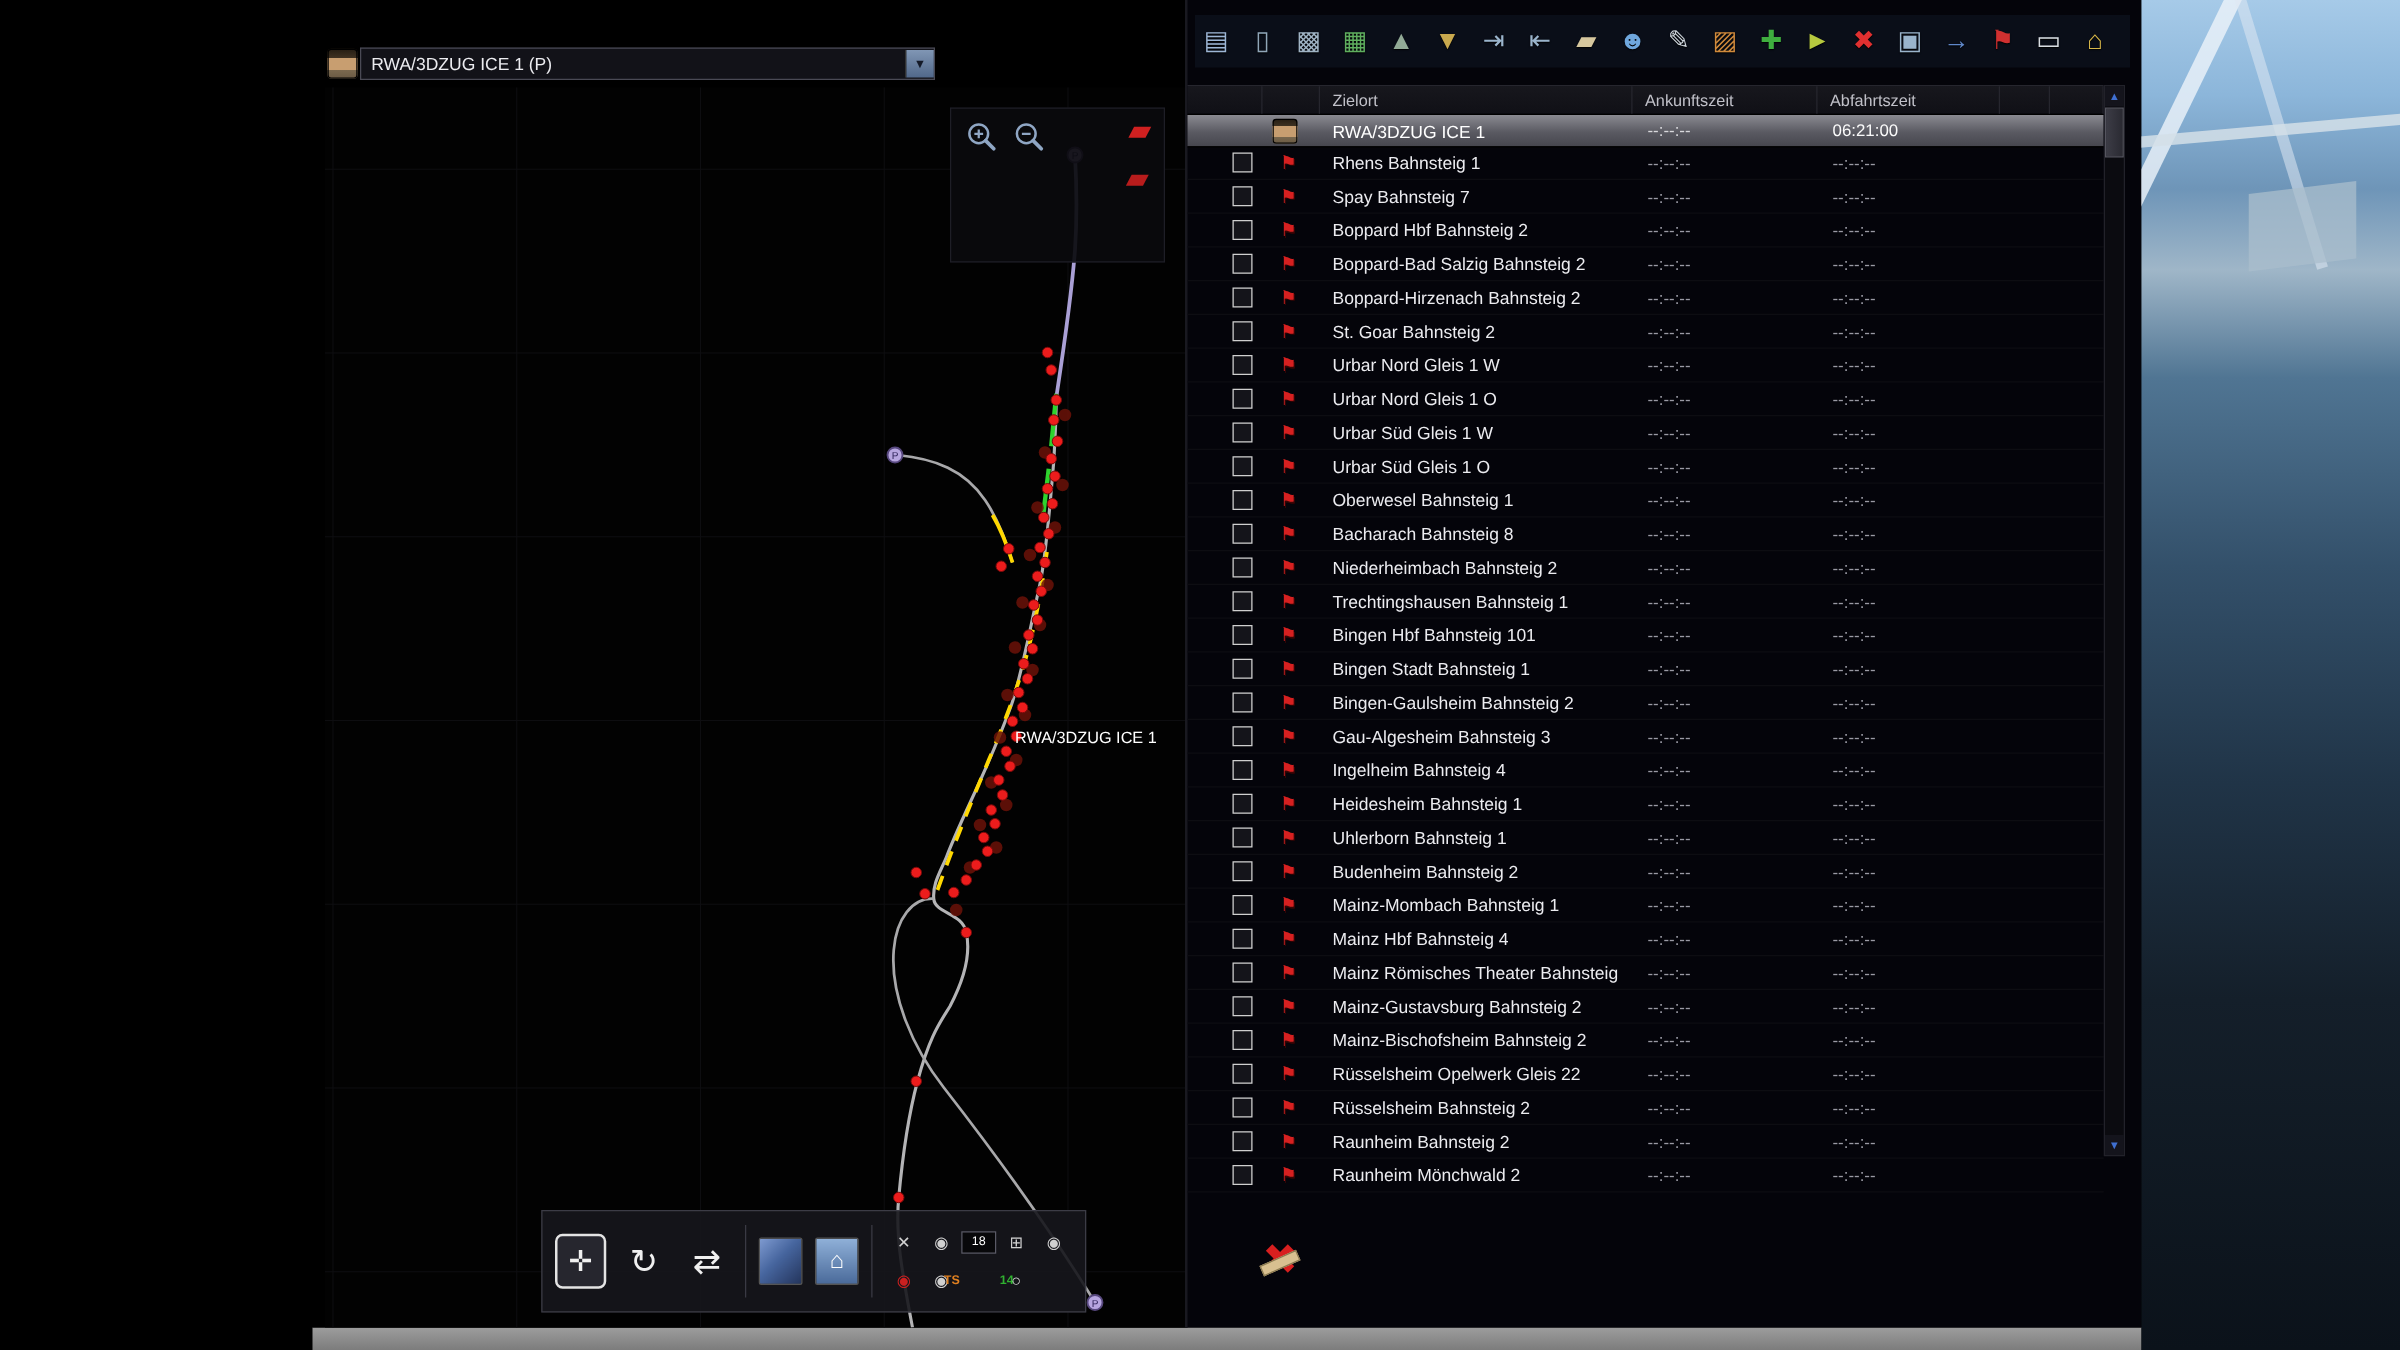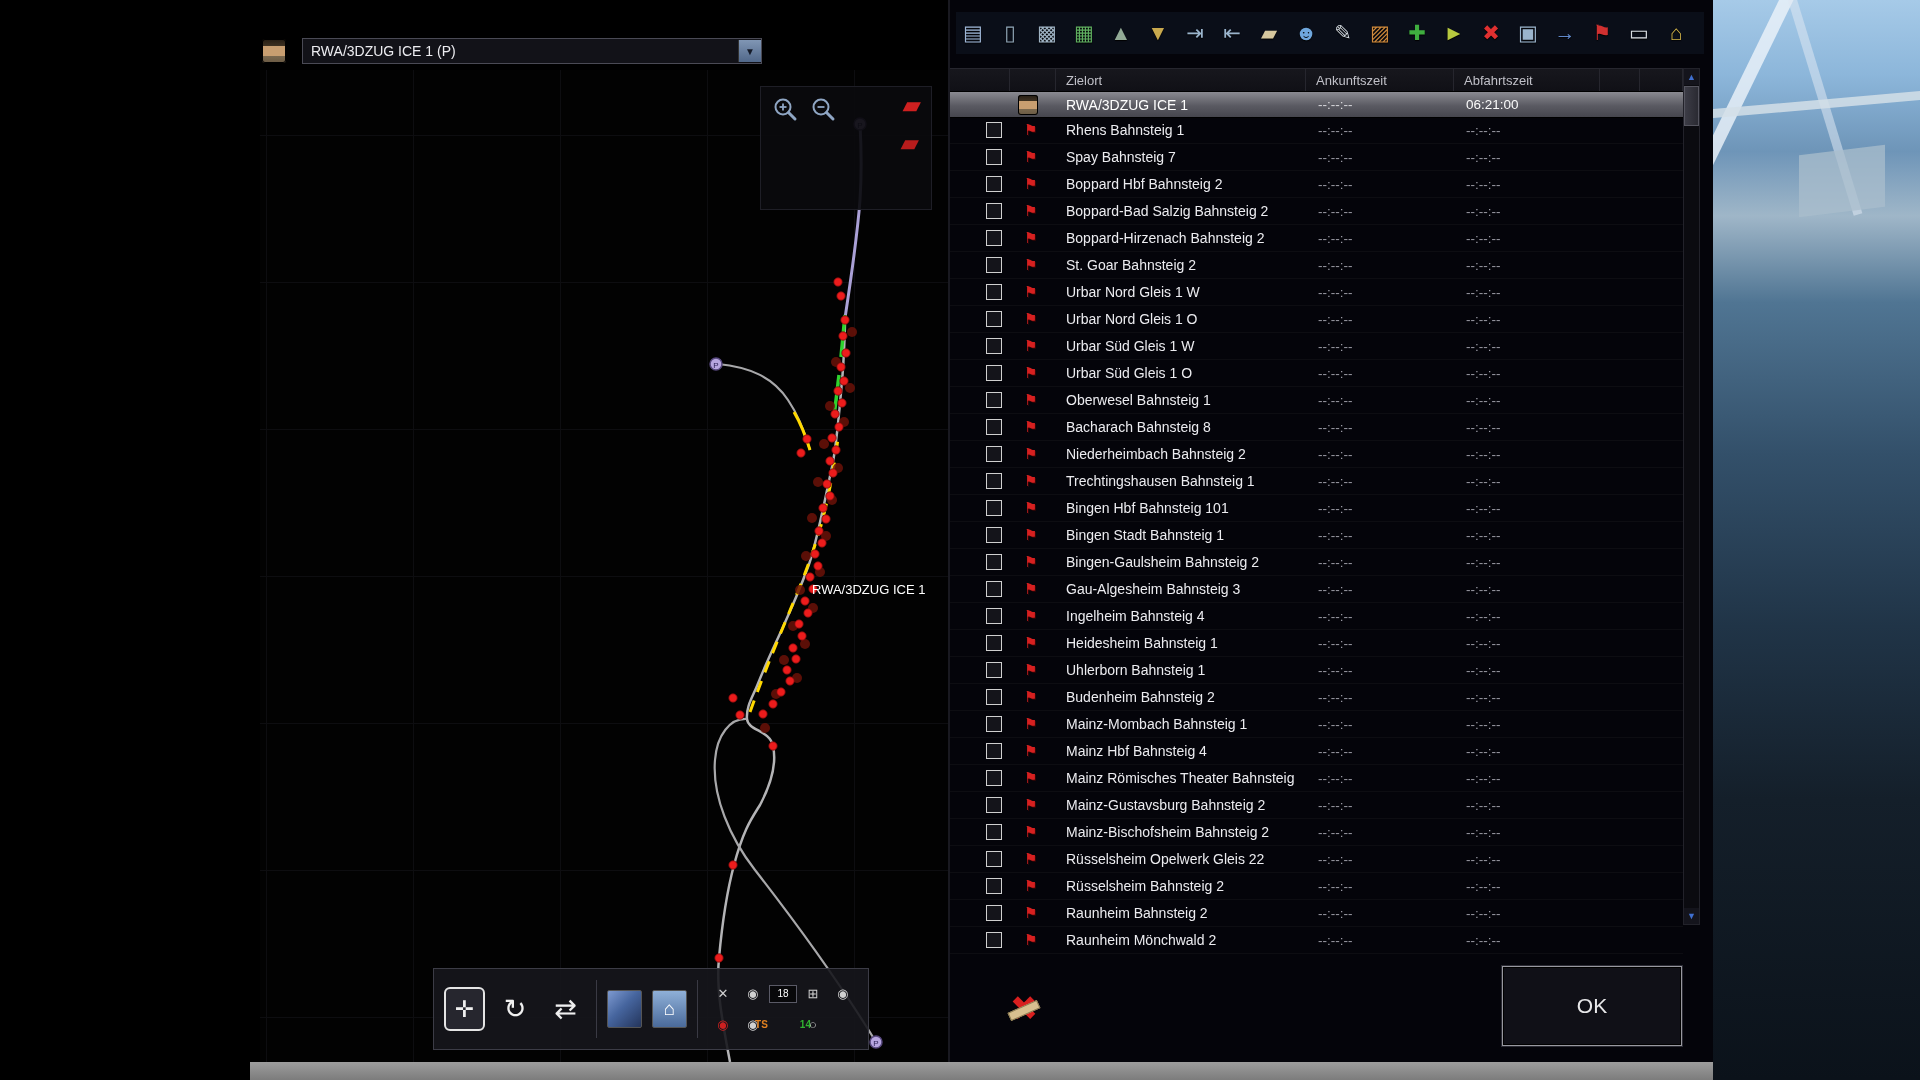--- a/index.html
+++ b/index.html
@@ -15,21 +15,21 @@
   .beam.b2{left:104px;top:-30px;width:9px;height:250px;transform:rotate(-17deg);background:rgba(222,232,242,.55);}
   .girder{position:absolute;left:-6px;top:100px;width:220px;height:9px;background:#d4dfe8;transform:rotate(-5deg);opacity:.85;}
   .pane{position:absolute;left:86px;top:150px;width:86px;height:62px;background:#a9bdcc;opacity:.75;transform:skewY(-7deg);}
 
   
   #bottom-strip{position:absolute;left:250px;top:1062px;width:1463px;height:18px;
     background:linear-gradient(180deg,#9d9d9d,#7c7c7c);}
 
   
   #map-panel{position:absolute;left:250px;top:0;width:700px;height:1062px;background:#000;}
-  #train-select-row{position:absolute;left:12px;top:38px;height:26px;display:flex;align-items:center;gap:16px;}
+  #train-select-row{position:absolute;left:12px;top:38px;height:26px;display:flex;align-items:center;gap:2px;}
   .avatar{width:24px;height:24px;border-radius:3px;flex:0 0 auto;
     background:linear-gradient(180deg,#241c12 0%,#3f3222 30%,#c89e70 30%,#c89e70 72%,#7a684e 72%,#6a5a44 100%);
     box-shadow:inset 0 0 0 1px #000;}
   .avatar.sm{width:20px;height:20px;margin-left:8px;}
   .dropdown{width:458px;height:24px;background:#121218;border:1px solid #4a4a55;display:flex;align-items:center;cursor:pointer;}
   .dd-text{flex:1;color:#ececf0;font-size:14px;padding-left:8px;white-space:nowrap;}
   .dd-btn{width:22px;height:22px;background:linear-gradient(180deg,#8096b4,#51688a);color:#141a28;
     font-size:10px;display:flex;align-items:center;justify-content:center;border-left:1px solid #333;}
 
   #map-viewport{position:absolute;left:10px;top:70px;width:688px;height:992px;background:#020202;
@@ -714,15 +714,14 @@
     <div class="scrollbar">
       <div class="sb-btn up">▲</div>
       <div class="sb-thumb"></div>
       <div class="sb-btn down">▼</div>
     </div>
 
     <div class="remove">
       <span>✖</span>
       <i class="band"></i>
     </div>
-    <button class="ok">OK</button>
   </div>
 </div>
 
 </body></html>

